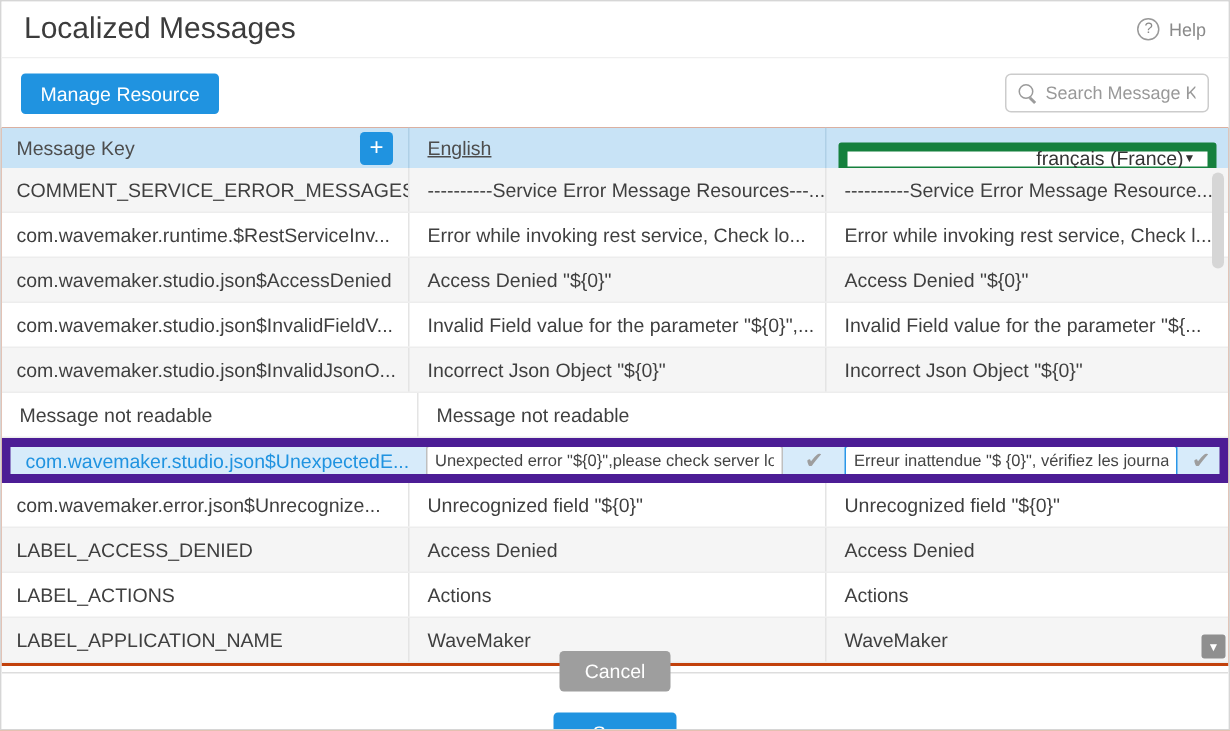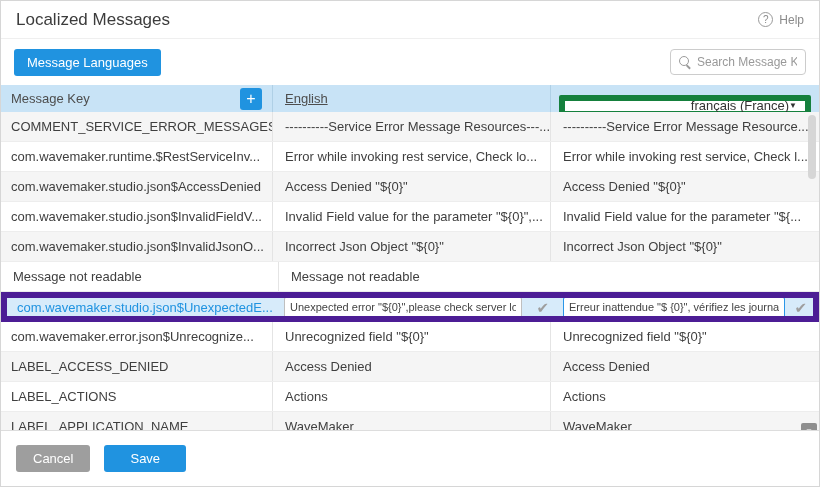--- a/index.html
+++ b/index.html
@@ -2,21 +2,21 @@
 <html><head>
 <meta charset="utf-8">
 <style>
   * { box-sizing: border-box; margin: 0; padding: 0; }
   html,body { width: 820px; height: 487px; }
   body { font-family: "Liberation Sans", "DejaVu Sans", sans-serif; background: #ffffff; }
   .app { position: relative; width: 820px; height: 487px; background: #fff; border: 1px solid #d6d6d6; overflow: hidden; }
 
   
   .titlebar { position: absolute; top: 0; left: 0; right: 0; height: 38px; display: flex; align-items: center; justify-content: space-between; padding: 0 15px; border-bottom: 1px solid #efefef; background: #fff; }
-  .page-title { font-size: 17px; color: #3c3c3c; font-weight: 400; }
+  .page-title { font-size: 20px; color: #3c3c3c; font-weight: 400; }
   .help { display: flex; align-items: center; gap: 6px; color: #8a8a8a; font-size: 12px; cursor: pointer; }
   .help-icon { width: 15px; height: 15px; border: 1px solid #9a9a9a; border-radius: 50%; display: flex; align-items: center; justify-content: center; font-size: 10px; color: #8a8a8a; }
 
   
   .toolbar { position: absolute; top: 38px; left: 0; right: 0; height: 46px; display: flex; align-items: center; justify-content: space-between; padding: 0 13px; background: #fff; }
   .btn { border: none; border-radius: 3px; font-size: 13px; font-family: inherit; cursor: pointer; color: #fff; }
   .btn-manage { background: #2093e0; padding: 6px 13px; }
   .search { display: flex; align-items: center; width: 136px; height: 26px; border: 1px solid #cccccc; border-radius: 4px; padding: 0 8px; gap: 6px; background: #fff; }
   .search input { border: none; outline: none; flex: 1; min-width: 0; font-size: 12px; color: #555; font-family: inherit; background: transparent; }
   .search input::placeholder { color: #999; }
@@ -52,39 +52,39 @@
   .edit-input.en { width: 238px; }
   .edit-input.fr { width: 222px; border: 1px solid #2a96e8; }
   .check { color: #9e9e9e; font-size: 15px; font-weight: bold; cursor: pointer; line-height: 1; }
 
   
   .scrollbar { position: absolute; top: 27px; right: 0; bottom: 0; width: 18px; }
   .scroll-thumb { position: absolute; top: 3px; right: 3px; width: 8px; height: 64px; background: #d6d6d6; border-radius: 4px; }
   .scroll-down { position: absolute; bottom: 5px; right: 2px; width: 16px; height: 16px; background: #8f8f8f; color: #fff; display: flex; align-items: center; justify-content: center; font-size: 8px; border-radius: 2px; cursor: pointer; }
 
   
-  .footer { position: absolute; left: 0; right: 0; bottom: 0; height: 56px; background: #fff; border-top: 1px solid #dddddd; display: flex; align-items: center; justify-content: flex-start; gap: 14px; padding: 0 15px; }
+  .footer { position: absolute; left: 0; right: 0; bottom: 0; height: 38px; background: #fff; border-top: 1px solid #dddddd; display: flex; align-items: center; justify-content: center; gap: 14px; padding: 0 15px; flex-direction: column; }
   .btn-cancel { background: #9e9e9e; padding: 6px 17px; }
   .btn-save { background: #2093e0; padding: 6px 26px; }
 </style>
 </head>
 <body>
 
 <div class="app">
 
   <div class="titlebar">
     <div class="page-title">Localized Messages</div>
     <div class="help">
       <span class="help-icon">?</span>
       <span>Help</span>
     </div>
   </div>
 
   <div class="toolbar">
-    <button class="btn btn-manage">Message Languages</button>
+    <button class="btn btn-manage">Manage Resource</button>
     <div class="search">
       <span class="mag"></span>
       <input type="text" placeholder="Search Message Key..." style="">
     </div>
   </div>
 
   <div class="table">
 
     <div class="thead">
       <div class="th th-key">

